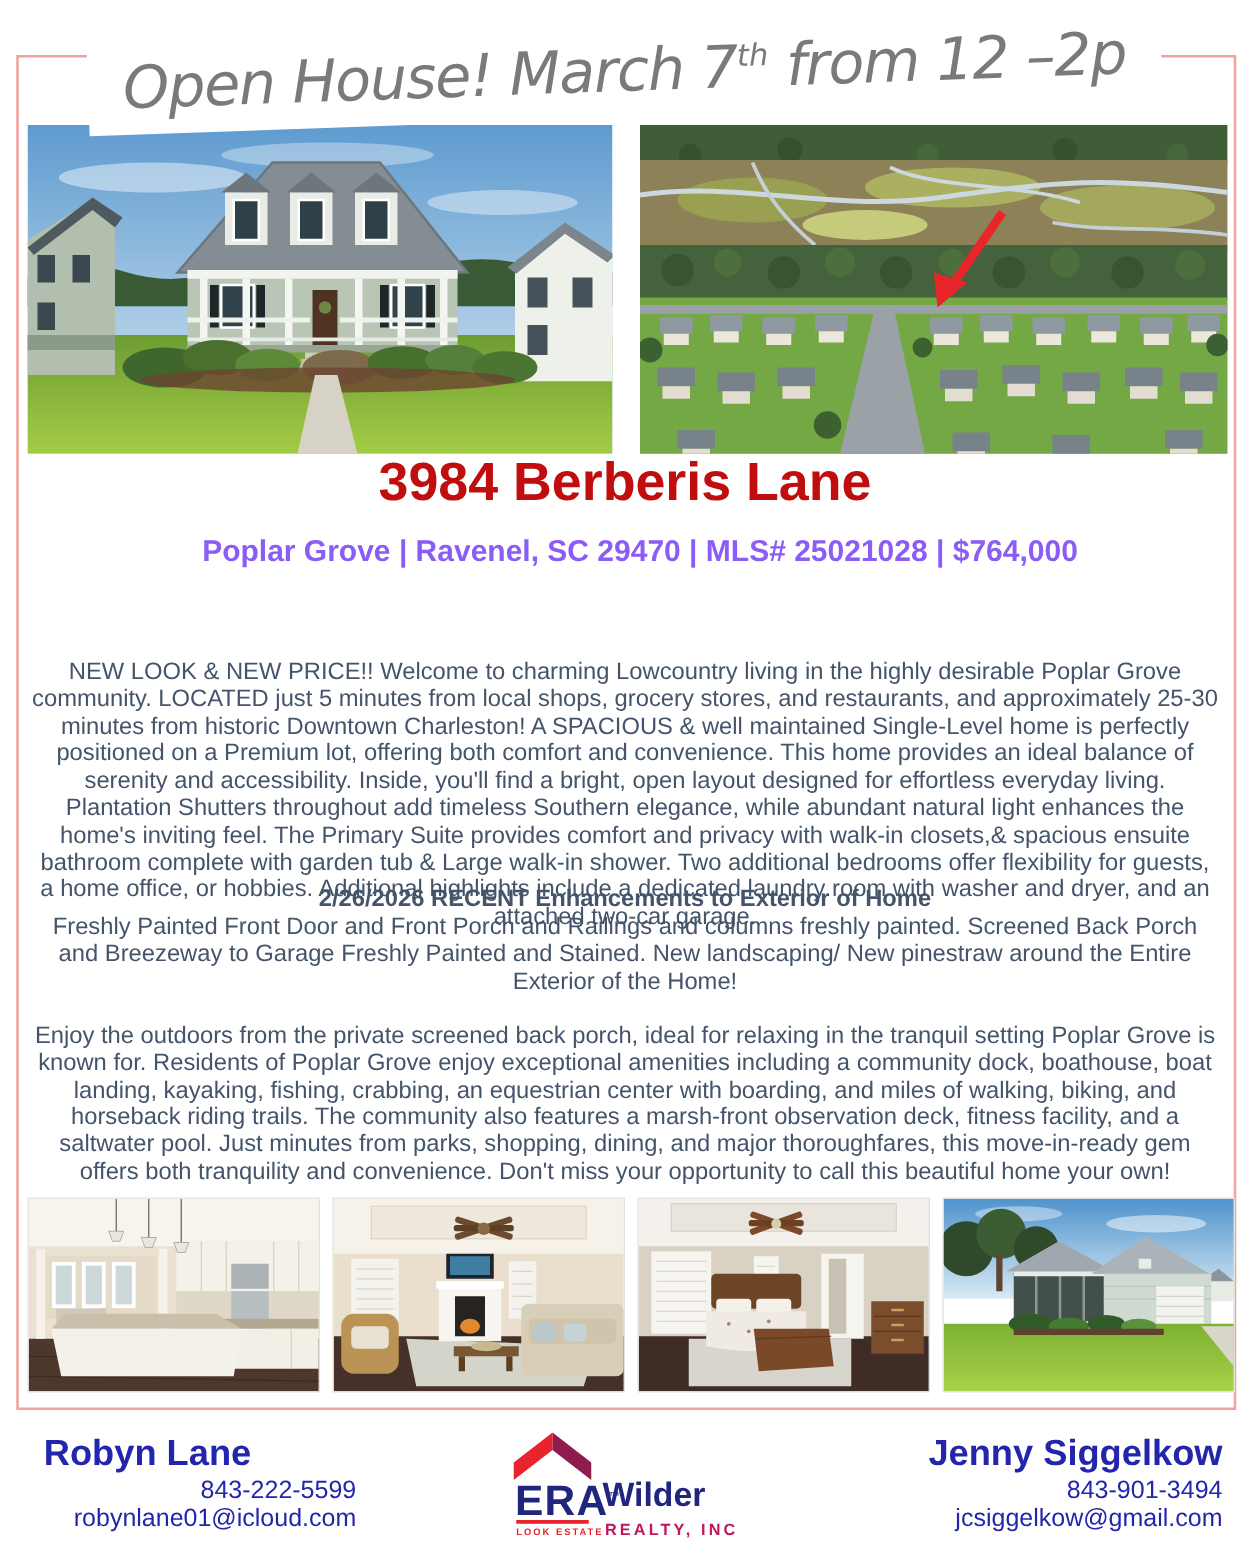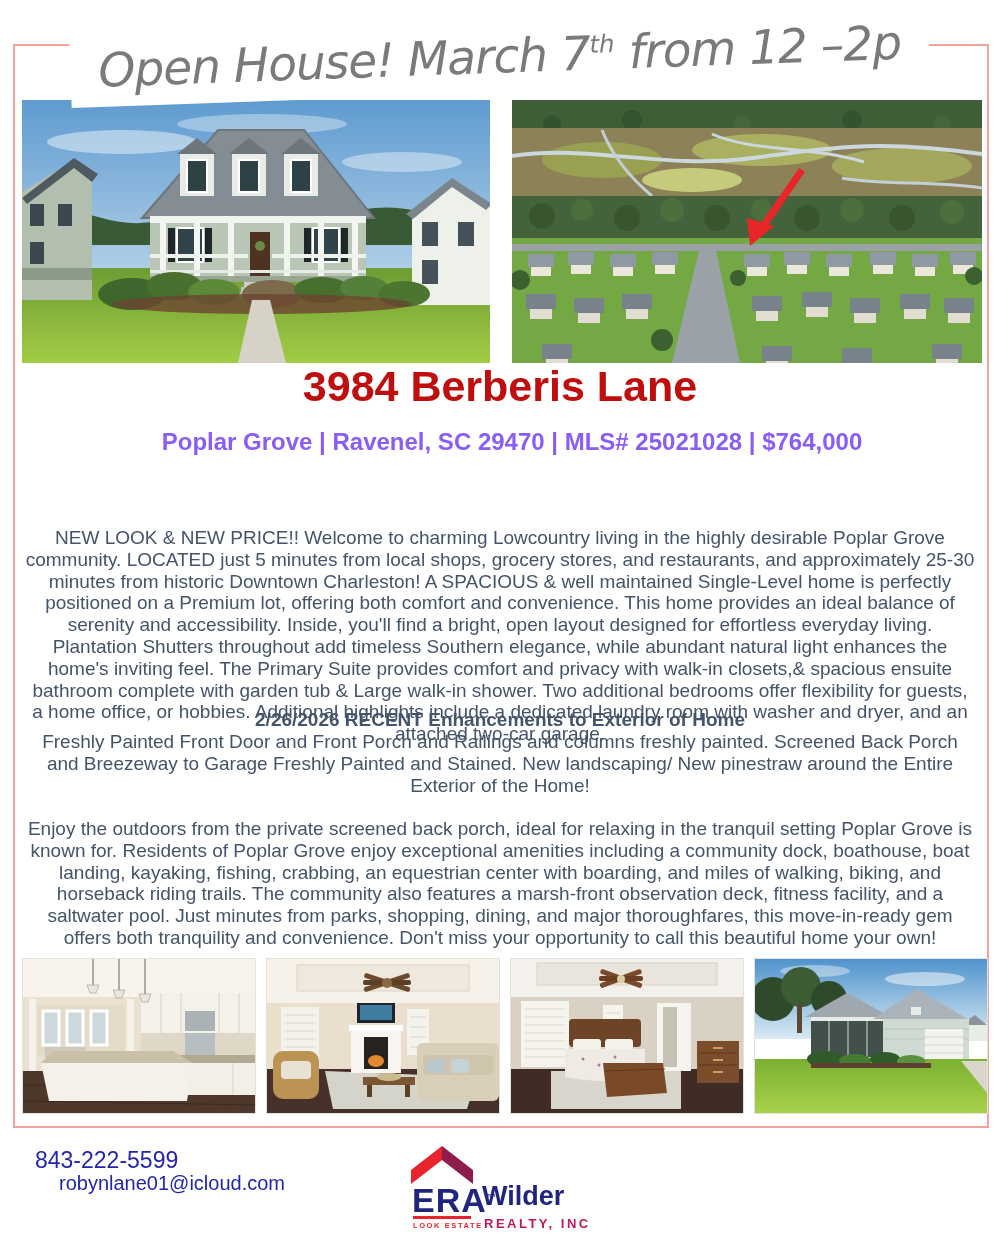--- a/index.html
+++ b/index.html
@@ -30,21 +30,21 @@
   .p2{top:731px;}
   .p3{top:818px;}
   
   .thumbs{position:absolute;left:22px;top:958px;display:flex;gap:10px;z-index:2;}
   .thumbs svg{display:block;width:232px;height:154px;border:1px solid #e4e0da;}
   
   .agent{position:absolute;top:1147px;color:#2326ad;z-index:2;}
   .agent-left{left:35px;text-align:left;}
   .agent-right{right:22px;text-align:right;}
   .agent-name{font-size:29px;font-weight:700;line-height:32px;}
-  .agent-phone{font-size:23px;line-height:23px;margin-top:2px;}
+  .agent-phone{font-size:20px;line-height:23px;margin-top:2px;text-align:right;}
   .agent-email{font-size:20px;line-height:23px;margin-left:24px;}
   
   .logo{position:absolute;left:410px;top:1144px;width:195px;height:82px;z-index:2;}
   .logo-roof{position:absolute;left:0;top:0;width:64px;height:40px;}
   .logo-era{position:absolute;left:2px;top:36px;font-size:34px;font-weight:700;
         color:#20257e;line-height:34px;letter-spacing:1px;}
   .logo-era sup{font-size:9px;vertical-align:super;letter-spacing:0;}
   .logo-rule{position:absolute;left:3px;top:72px;width:58px;height:3px;background:#e8232b;}
   .logo-realestate{position:absolute;left:3px;top:77px;font-size:7.5px;font-weight:700;
         color:#e8232b;letter-spacing:1.6px;}
@@ -389,24 +389,30 @@
       <ellipse cx="70" cy="100" rx="18" ry="8" fill="#2f5b28"></ellipse>
       <ellipse cx="100" cy="102" rx="16" ry="7" fill="#457a31"></ellipse>
       <ellipse cx="130" cy="100" rx="15" ry="7" fill="#2f5b28"></ellipse>
       <ellipse cx="156" cy="102" rx="14" ry="6" fill="#59913c"></ellipse>
       <rect x="56" y="104" width="120" height="5" fill="#5f4030"></rect>
       <polygon points="206,102 232,102 232,134" fill="#d9d7cc"></polygon>
     </svg>
   </div>
 
   <div class="agent agent-left">
+    <div class="agent-name">Robyn Lane</div>
     <div class="agent-phone">843-222-5599</div>
     <div class="agent-email">robynlane01@icloud.com</div>
   </div>
 
+  <div class="agent agent-right">
+    <div class="agent-name">Jenny Siggelkow</div>
+    <div class="agent-phone">843-901-3494</div>
+    <div class="agent-email">jcsiggelkow@gmail.com</div>
+  </div>
 
   <div class="logo">
     <svg class="logo-roof" viewBox="0 0 62 40">
       <polygon points="0,26 31,2 31,16 0,40" fill="#e8232b"></polygon>
       <polygon points="31,2 62,26 62,40 31,16" fill="#8e1d4d"></polygon>
     </svg>
     <div class="logo-era"><span>ERA</span><sup>™</sup></div>
     <div class="logo-rule"></div>
     <div class="logo-realestate">LOOK ESTATE</div>
     <div class="logo-wilder">Wilder</div>

